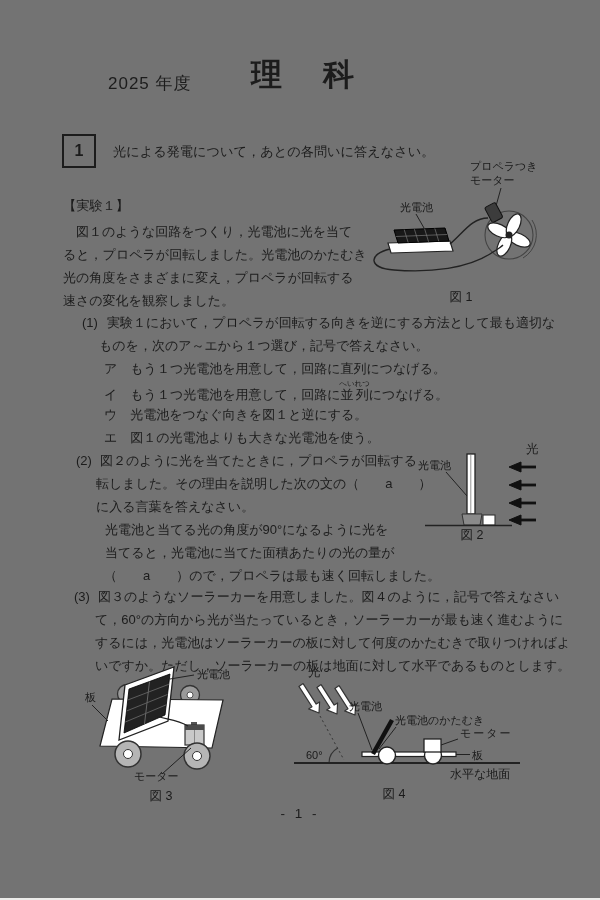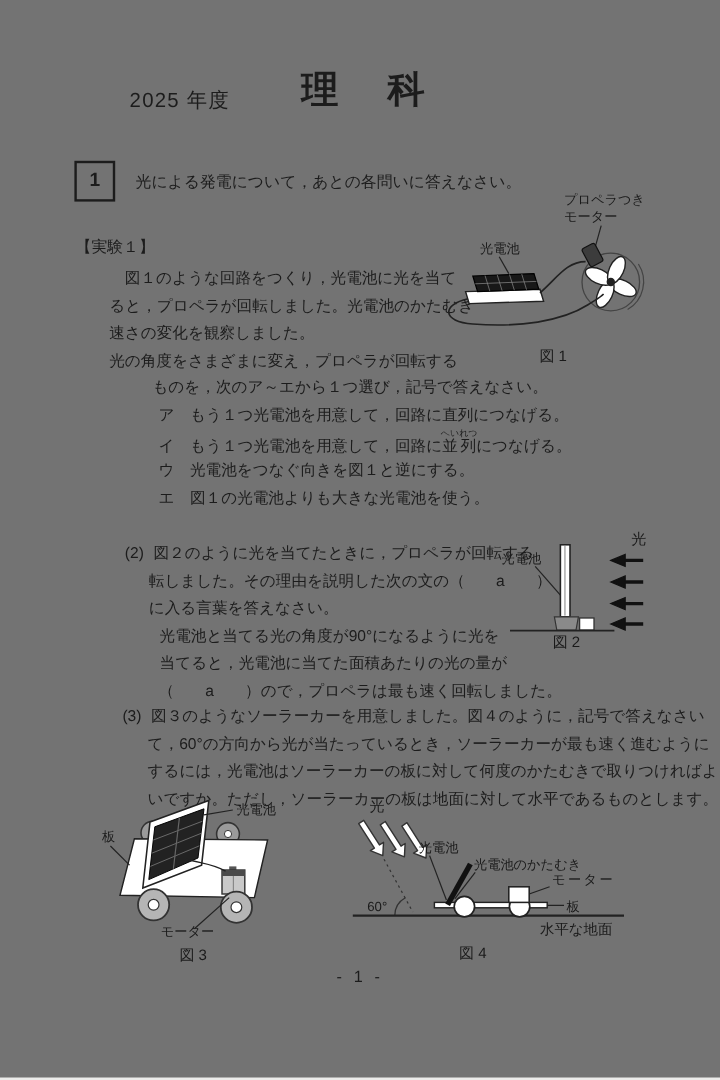--- a/index.html
+++ b/index.html
@@ -13,21 +13,21 @@
   }
   .abs { position:absolute; }
   .year { left:108px; top:72px; font-size:17px; letter-spacing:1px; }
   .title { left:251px; top:54px; font-size:31px; font-weight:bold;
            font-family:"Liberation Serif", serif; letter-spacing:5px; }
   .qbox { left:62px; top:134px; width:30px; height:30px; border:2px solid #1c1c1c;
           text-align:center; line-height:30px; font-size:16px; font-weight:bold; }
   .lead { left:101px; top:143px; font-size:13.2px;margin-left:12px; }
   .exp-head { left:63px; top:197px; font-size:13.2px; }
   .textblock { font-size:13px; }
-  .ln { white-space:nowrap; height:23px; line-height:23px; font-size:13px;margin-left:28px; }
+  .ln { white-space:nowrap; height:23px; line-height:23px; font-size:13px; }
   .qnum { margin-right:9px; }
   .ind1 { padding-left:17px; }
   .ind2 { padding-left:22px; }
   .ind1b { padding-left:20px; }
   .ind2b { padding-left:29px; }
   .ind1c { padding-left:21px; }
   ruby rt { font-size:7.5px; letter-spacing:0; }
   .footer { left:0; top:806px; width:600px; text-align:center;
             font-size:13.5px; letter-spacing:3px; }
   svg text { font-family:"Liberation Sans", sans-serif; fill:#1a1a1a; }
@@ -41,22 +41,22 @@
   <div class="abs year">2025 年度</div>
   <div class="abs title">理　科</div>
 
   <div class="abs qbox">1</div>
   <div class="abs lead">光による発電について，あとの各問いに答えなさい。</div>
 
   <div class="abs exp-head">【実験１】</div>
   <div class="abs textblock" style="left:63px; top:220px;">
     <div class="ln">　図１のような回路をつくり，光電池に光を当て</div>
     <div class="ln">ると，プロペラが回転しました。光電池のかたむき</div>
+    <div class="ln">光の角度をさまざまに変え，プロペラが回転する</div>
     <div class="ln">速さの変化を観察しました。</div>
-    <div class="ln">光の角度をさまざまに変え，プロペラが回転する</div>
   </div>
 
   <div class="abs" style="left:360px; top:158px;">
     <svg width="190" height="150" viewBox="0 0 190 150">
       <text x="110" y="12" font-size="11">プロペラつき</text>
       <text x="110" y="26" font-size="11">モーター</text>
       <line x1="141" y1="30" x2="136" y2="48" stroke="#222" stroke-width="1"></line>
 
       <g>
         <circle cx="149" cy="77" r="24" fill="none" stroke="#444" stroke-width="1.1"></circle>
@@ -84,20 +84,21 @@
       <line x1="56" y1="56" x2="64" y2="70" stroke="#222" stroke-width="1"></line>
 
       <path d="M 90,86 C 104,74 112,60 128,60" fill="none" stroke="#222" stroke-width="1.4"></path>
       <path d="M 30,91 C 8,96 8,110 34,112 C 72,115 108,110 130,96 C 136,92 140,90 143,87" fill="none" stroke="#222" stroke-width="1.4"></path>
 
       <text x="101" y="143" font-size="12.5" text-anchor="middle">図 1</text>
     </svg>
   </div>
 
   <div class="abs textblock" style="left:82px; top:311px;">
+    <div class="ln"><span class="qnum">(1)</span><span>実験１において，プロペラが回転する向きを逆にする方法として最も適切な</span></div>
     <div class="ln ind1">ものを，次のア～エから１つ選び，記号で答えなさい。</div>
     <div class="ln ind2">ア　もう１つ光電池を用意して，回路に直列につなげる。</div>
     <div class="ln ind2"><span>イ　もう１つ光電池を用意して，回路に</span><ruby><span>並列</span><rt>へいれつ</rt></ruby><span>につなげる。</span></div>
     <div class="ln ind2">ウ　光電池をつなぐ向きを図１と逆にする。</div>
     <div class="ln ind2">エ　図１の光電池よりも大きな光電池を使う。</div>
   </div>
 
   <div class="abs textblock" style="left:76px; top:449px;">
     <div class="ln"><span class="qnum" style="margin-right:8px">(2)</span><span>図２のように光を当てたときに，プロペラが回転する</span></div>
     <div class="ln ind1b">転しました。その理由を説明した次の文の（　　a　　）</div>

